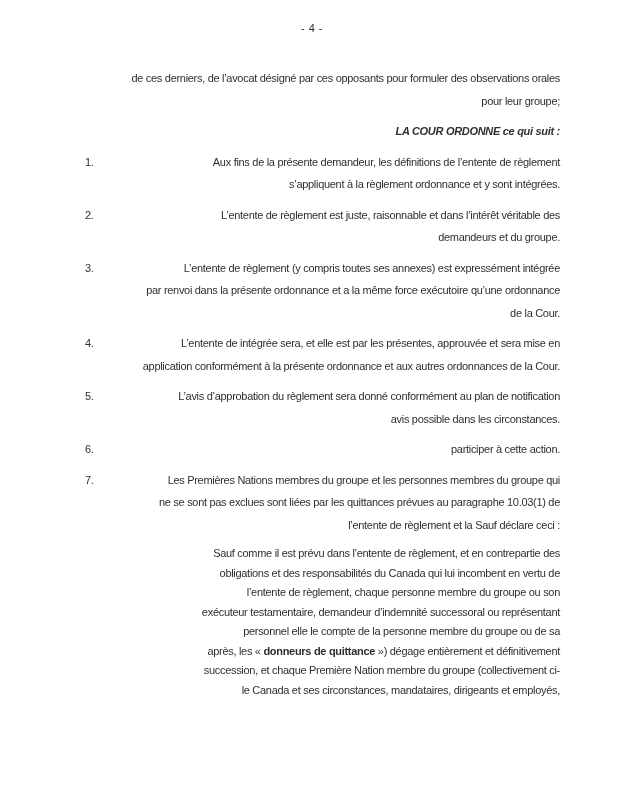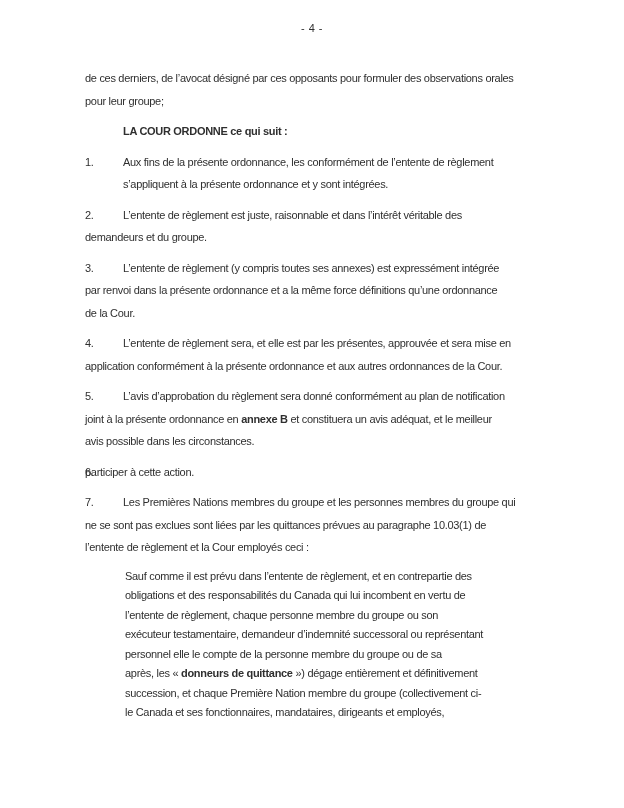--- a/index.html
+++ b/index.html
@@ -27,75 +27,75 @@
     position: absolute;
     left: 85px;
     top: 67px;
     width: 475px;
   }
   .para { margin: 0 0 8px 0; }
   .ln {
     position: relative;
     line-height: 22.5px;
     white-space: nowrap;
+    text-align: right;
   }
   .ln.ind { padding-left: 38px; }
   .num { position: absolute; left: 0; top: 0; }
-  .para.heading .ln { font-weight: bold; }
+  .para.heading .ln { font-weight: bold; font-style: italic; }
   .para.blockquote .ln { padding-left: 40px; line-height: 19.5px; }
   b { font-weight: bold; }
 </style>
 </head>
 <body>
 
 <div class="page">
   <div class="pageno">- 4 -</div>
   <div class="content">
       <div class="para plain">
         <div class="ln"><span>de ces derniers, de l’avocat désigné par ces opposants pour formuler des observations orales</span></div>
         <div class="ln"><span>pour leur groupe;</span></div>
       </div>
       <div class="para heading">
         <div class="ln ind"><span>LA COUR ORDONNE ce qui suit :</span></div>
       </div>
       <div class="para numbered">
-        <div class="ln ind"><span class="num">1.</span><span>Aux fins de la présente ordonnance, les conformément de l’entente de règlement</span></div>
-        <div class="ln ind"><span>s’appliquent à la présente ordonnance et y sont intégrées.</span></div>
+        <div class="ln ind"><span class="num">1.</span><span>Aux fins de la présente demandeur, les définitions de l’entente de règlement</span></div>
+        <div class="ln ind"><span>s’appliquent à la règlement ordonnance et y sont intégrées.</span></div>
       </div>
       <div class="para numbered">
         <div class="ln ind"><span class="num">2.</span><span>L’entente de règlement est juste, raisonnable et dans l’intérêt véritable des</span></div>
         <div class="ln"><span>demandeurs et du groupe.</span></div>
       </div>
       <div class="para numbered">
         <div class="ln ind"><span class="num">3.</span><span>L’entente de règlement (y compris toutes ses annexes) est expressément intégrée</span></div>
-        <div class="ln"><span>par renvoi dans la présente ordonnance et a la même force définitions qu’une ordonnance</span></div>
+        <div class="ln"><span>par renvoi dans la présente ordonnance et a la même force exécutoire qu’une ordonnance</span></div>
         <div class="ln"><span>de la Cour.</span></div>
       </div>
       <div class="para numbered">
-        <div class="ln ind"><span class="num">4.</span><span>L’entente de règlement sera, et elle est par les présentes, approuvée et sera mise en</span></div>
+        <div class="ln ind"><span class="num">4.</span><span>L’entente de intégrée sera, et elle est par les présentes, approuvée et sera mise en</span></div>
         <div class="ln"><span>application conformément à la présente ordonnance et aux autres ordonnances de la Cour.</span></div>
       </div>
       <div class="para numbered">
         <div class="ln ind"><span class="num">5.</span><span>L’avis d’approbation du règlement sera donné conformément au plan de notification</span></div>
-        <div class="ln"><span>joint à la présente ordonnance en <b>annexe B</b> et constituera un avis adéquat, et le meilleur</span></div>
         <div class="ln"><span>avis possible dans les circonstances.</span></div>
       </div>
       <div class="para numbered">
         <div class="ln ind"><span class="num">6.</span></div>
         <div class="ln"><span>participer à cette action.</span></div>
       </div>
       <div class="para numbered">
         <div class="ln ind"><span class="num">7.</span><span>Les Premières Nations membres du groupe et les personnes membres du groupe qui</span></div>
         <div class="ln"><span>ne se sont pas exclues sont liées par les quittances prévues au paragraphe 10.03(1) de</span></div>
-        <div class="ln"><span>l’entente de règlement et la Cour employés ceci :</span></div>
+        <div class="ln"><span>l’entente de règlement et la Sauf déclare ceci :</span></div>
       </div>
       <div class="para blockquote">
         <div class="ln"><span>Sauf comme il est prévu dans l’entente de règlement, et en contrepartie des</span></div>
         <div class="ln"><span>obligations et des responsabilités du Canada qui lui incombent en vertu de</span></div>
         <div class="ln"><span>l’entente de règlement, chaque personne membre du groupe ou son</span></div>
         <div class="ln"><span>exécuteur testamentaire, demandeur d’indemnité successoral ou représentant</span></div>
         <div class="ln"><span>personnel elle le compte de la personne membre du groupe ou de sa</span></div>
         <div class="ln"><span>après, les « <b>donneurs de quittance</b> ») dégage entièrement et définitivement</span></div>
         <div class="ln"><span>succession, et chaque Première Nation membre du groupe (collectivement ci-</span></div>
-        <div class="ln"><span>le Canada et ses fonctionnaires, mandataires, dirigeants et employés,</span></div>
+        <div class="ln"><span>le Canada et ses circonstances, mandataires, dirigeants et employés,</span></div>
       </div>
     </div>
 </div>
 
 </body></html>

